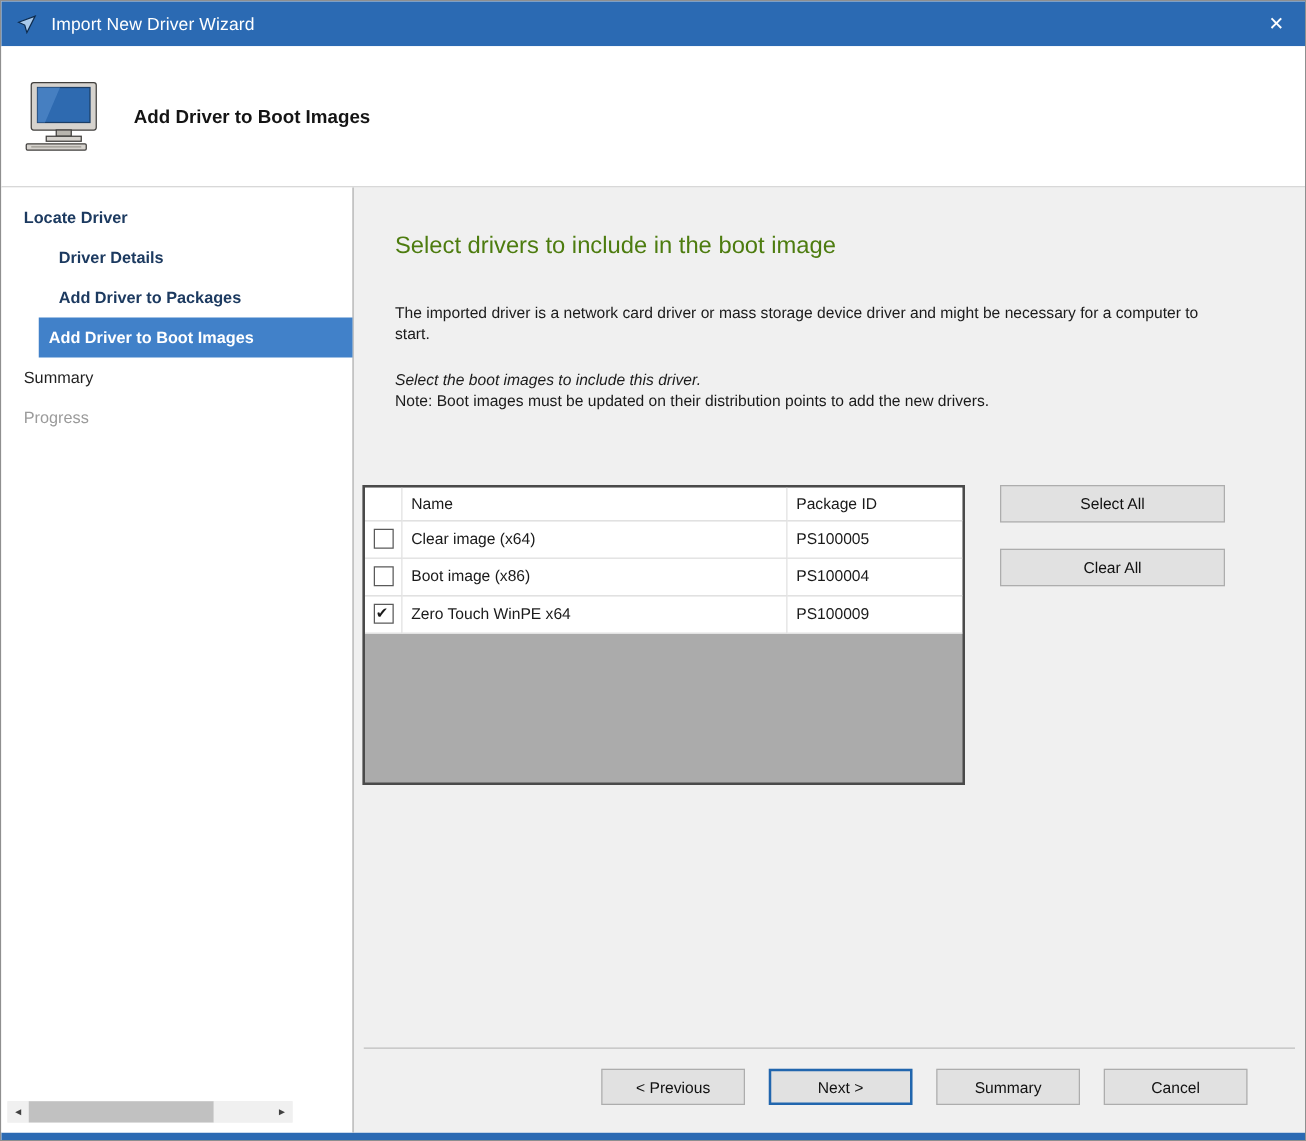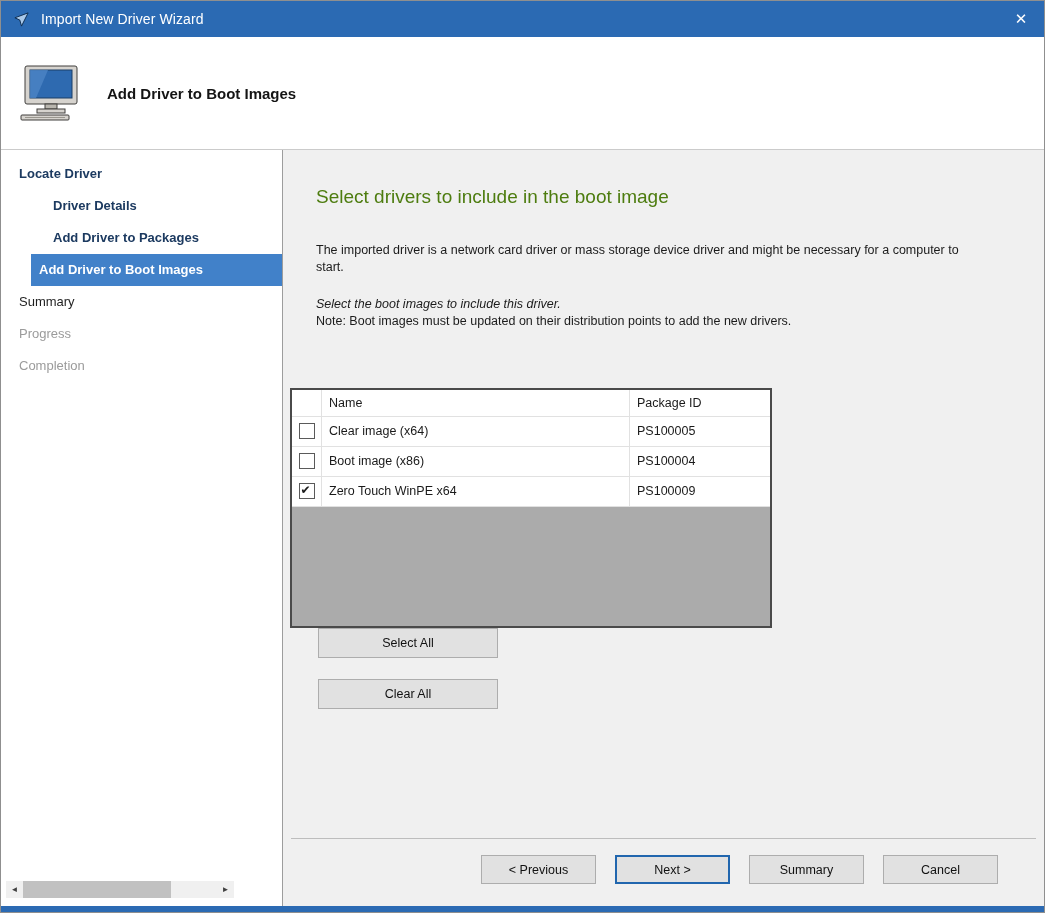--- a/index.html
+++ b/index.html
@@ -50,21 +50,21 @@
   
   .sidebar {
     flex:0 0 282px;
     background:#fff;
     border-right:1px solid #9d9d9d;
     padding-top:8px;
     position:relative;
   }
   .step { height:32px; line-height:32px; font-size:13px; white-space:nowrap; overflow:hidden; cursor:default; }
   .ind-0 { padding-left:18px; }
-  .ind-1 { padding-left:28px;margin-left:24px; }
+  .ind-1 { padding-left:46px; }
   .step-visited { font-weight:bold; color:#1c3a60; cursor:pointer; }
   .step-current {
     font-weight:bold; color:#fff;
     background:#4181c9;
     margin-left:30px; padding-left:8px;
   }
   .step-enabled { color:#1f1f1f; cursor:pointer; }
   .step-disabled { color:#9b9b9b; }
 
   
@@ -94,21 +94,21 @@
   .para {
     font-size:12.5px; color:#1b1b1b;
     line-height:1.35;
     margin-left:33px;
     max-width:650px;
   }
   .para-1 { margin-top:34px; }
   .para-2 { margin-top:20px;font-style:italic; }
   .para-3 { }
 
-  .content-row { display:flex; margin:58px 0 0 7px;flex-direction:column; }
+  .content-row { display:flex; margin:58px 0 0 7px; }
 
   
   .boot-table {
     width:482px; height:240px;
     border:2px solid #4a4a4a;
     background:#ababab;
     overflow:hidden;
   }
   .t-row {
     display:grid;
@@ -201,21 +201,20 @@
 
   <div class="body">
 
     <div class="sidebar">
       <div class="step step-visited ind-0">Locate Driver</div>
       <div class="step step-visited ind-1">Driver Details</div>
       <div class="step step-visited ind-1">Add Driver to Packages</div>
       <div class="step step-current">Add Driver to Boot Images</div>
       <div class="step step-enabled ind-0">Summary</div>
       <div class="step step-disabled ind-0">Progress</div>
-      <div class="step step-disabled ind-0">Completion</div>
 
       <div class="hscroll">
         <div class="hscroll-arrow">◄</div>
         <div class="hscroll-thumb"></div>
         <div class="hscroll-track"></div>
         <div class="hscroll-arrow">►</div>
       </div>
     </div>
 
     <div class="main">

